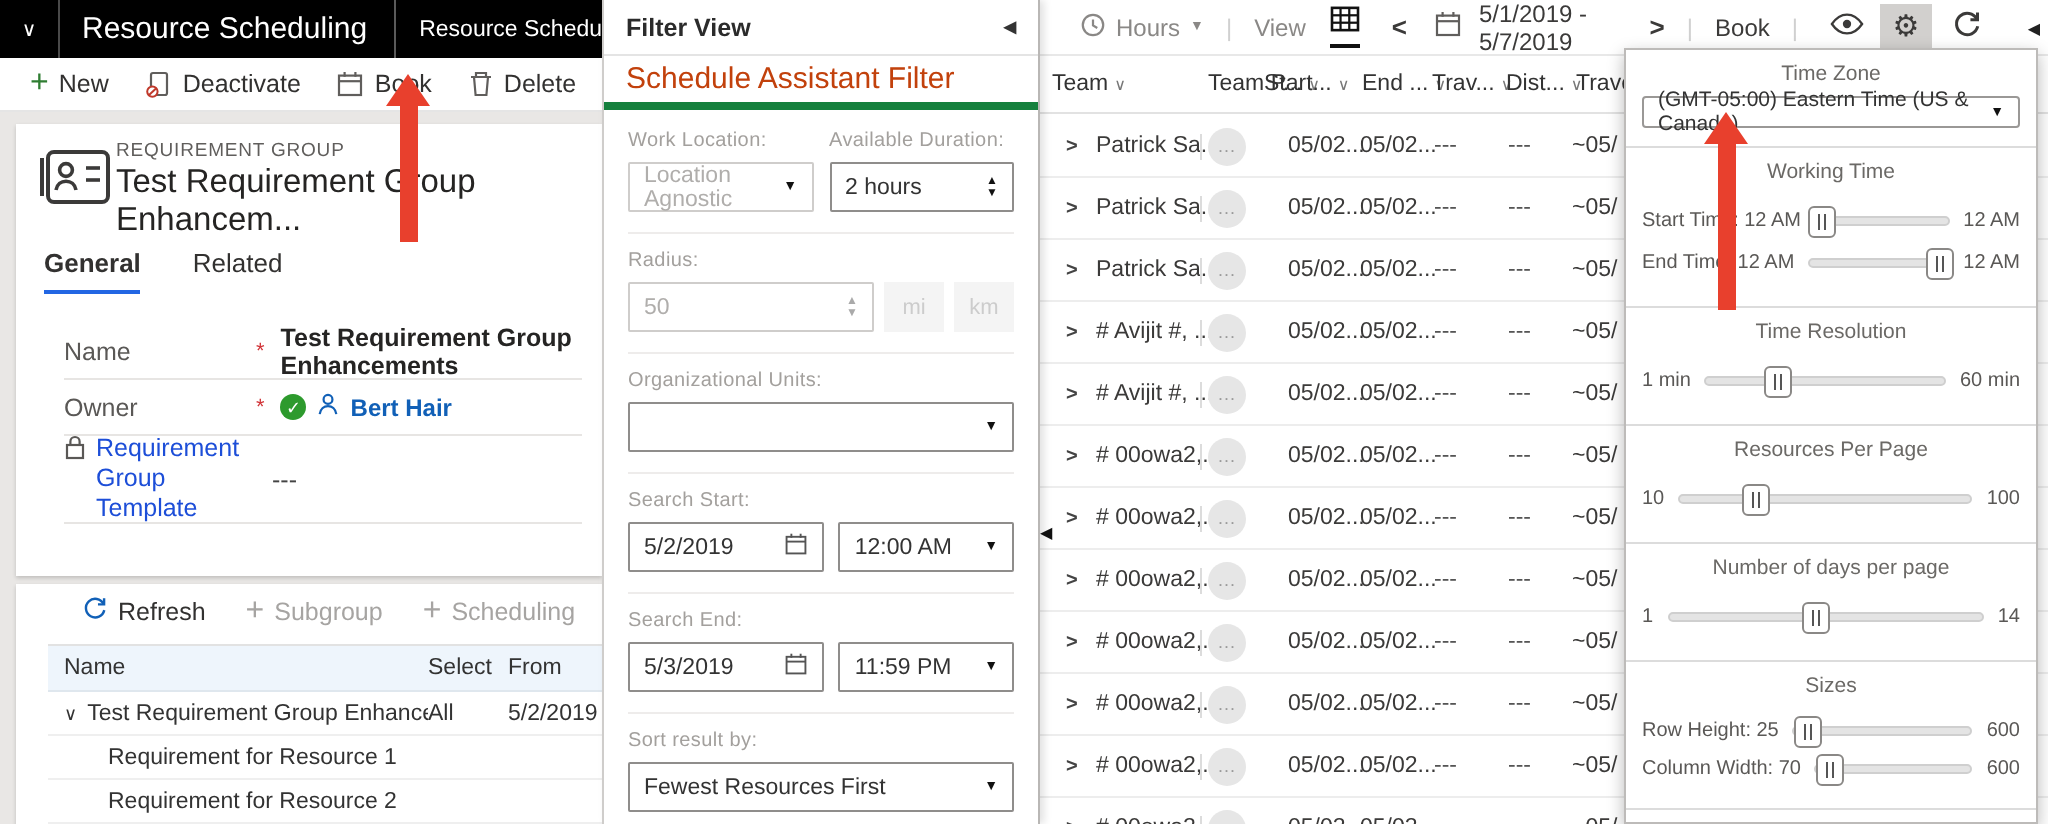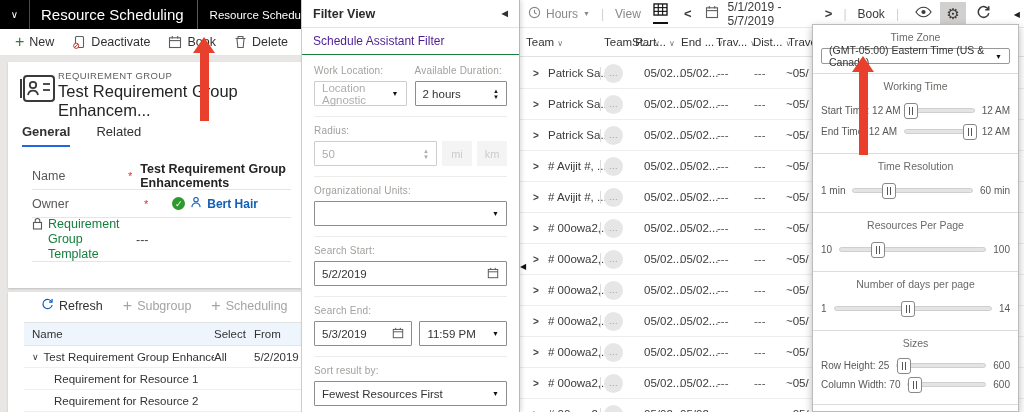--- a/index.html
+++ b/index.html
@@ -31,21 +31,21 @@
   .tab { padding-bottom:6px; color:#323130; }
   .tab.active { border-bottom:2px solid #2266e3; font-weight:700; }
   .frow { position:absolute; left:24px; right:10px; display:flex; align-items:center; border-bottom:1px solid #e7e5e3; }
   .flabel { width:96px; font-size:12.5px; color:#5957555; color:#5a5856; flex:0 0 auto; }
   .req { color:#d13438; font-size:11px; margin-right:8px; }
   .fvalue { font-size:12.5px; color:#252423; font-weight:700; }
   .owner-val { display:flex; align-items:center; gap:5px; }
   .chk-circle { width:13px; height:13px; border-radius:50%; background:#2d9a2d; color:#fff; font-size:9px;
                 display:flex; align-items:center; justify-content:center; }
   .link { color:#1160b7; font-weight:700; }
-  .tmpl-label { display:flex; gap:5px; align-items:flex-start; width:104px; font-size:12.5px; color:#15803d; line-height:15px; }
+  .tmpl-label { display:flex; gap:5px; align-items:flex-start; width:104px; font-size:12.5px; color:#1d4ed8; line-height:15px; }
   .dashes { color:#444; font-weight:400; }
   .grid-card { left:8px; top:236px; right:0; height:186px; }
   .sg-toolbar { display:flex; align-items:center; height:28px; padding-left:24px; gap:2px; font-size:12.5px; }
   .sg-item { display:flex; align-items:center; gap:5px; padding:0 9px; }
   .sg-item.disabled { color:#a6a4a2; }
   .blue { color:#1160b7; }
   .sg-table { position:absolute; left:16px; right:0; top:30px; bottom:0; font-size:11.5px; border-top:1px solid #e2e2e2; }
   .sg-hrow { display:flex; background:#eef5fc; border-bottom:1px solid #dfe7ee; height:23px; align-items:center; color:#333; }
   .sg-row { display:flex; border-bottom:1px solid #efefef; height:22px; align-items:center; color:#333; }
   .col-name { width:190px; padding-left:8px; display:flex; align-items:center; gap:5px; overflow:hidden; white-space:nowrap; }
@@ -53,22 +53,22 @@
   .col-from { flex:1; }
   .indent { padding-left:30px; }
   .sg-chev { font-size:9px; color:#333; }
 
   
   .filter-panel { position:absolute; left:301px; top:0; width:219px; height:412px; background:#fff; z-index:4;
                   border-left:1px solid #cfcdcb; border-right:1px solid #b9b7b5; box-shadow:2px 0 4px rgba(0,0,0,.12); }
   .fp-head { height:28px; border-bottom:1px solid #e4e4e4; display:flex; align-items:center; padding:0 11px;
              font-weight:700; font-size:12.5px; color:#2b2b2b; }
   .fp-collapse { margin-left:auto; font-size:8px; color:#333; }
-  .fp-sub { height:27px; border-bottom:1px solid #15803d; display:flex; align-items:center; padding:0 11px;
-            font-size:12px; color:#4c1d95; }
+  .fp-sub { height:27px; border-bottom:4px solid #15803d; display:flex; align-items:center; padding:0 11px;
+            font-size:15px; color:#c2410c; }
   .fp-body { padding:2px 12px 0; }
   .fgroup { padding:8px 0 10px; border-bottom:1px solid #eeeceb; }
   .fgroup:last-child { border-bottom:none; }
   .flbl { font-size:10px; color:#a3a09d; margin-bottom:5px; letter-spacing:.2px; }
   .ctl { height:25px; border:1px solid #8f8d8b; background:#fff; display:flex; align-items:center;
          padding:0 7px; font-size:11.5px; color:#333; border-radius:1px; }
   .ctl .caret { margin-left:auto; font-size:7px; color:#111; }
   .spin { margin-left:auto; display:flex; flex-direction:column; line-height:6px; font-size:6px; color:#111; text-align:center; }
   .dis { border-color:#cfcdcb; color:#b0aeac; }
   .two-col { display:flex; gap:8px; }
@@ -78,21 +78,21 @@
   .radius-row { display:flex; align-items:center; }
   .radius-row .ctl { flex:1; }
   .dt-row { display:flex; gap:7px; }
   .dt-row .date { flex:1.15; }
   .dt-row .time { flex:1; }
   .cal-sm { margin-left:auto; }
 
   
   .board { position:absolute; left:520px; top:0; right:0; height:412px; background:#fff; }
   .board-top { position:relative; height:28px; border-bottom:1px solid #e8e8e8; display:flex; align-items:center;
-               font-size:12px; color:#8a8886; padding-left:8px; }
+               font-size:12px; color:#8a8886; padding-left:20px; }
   .bt-sep { color:#d0d0d0; margin:0 11px; }
   .bt-dim { display:flex; align-items:center; gap:5px; color:#8a8886; }
   .bt-dark { color:#3b3a39; }
   .view-ico { border-bottom:2px solid #111; padding-bottom:3px; margin-left:12px; }
   .bt-chev { font-weight:700; color:#3b3a39; font-size:13px; }
   .bt-icons { display:flex; align-items:center; margin-left:auto; margin-right:28px; gap:4px; }
   .icon-btn { width:26px; height:24px; display:flex; align-items:center; justify-content:center; }
   .icon-btn.active { background:#d2d0ce; }
   .gear-glyph { font-size:15px; color:#3b3a39; line-height:1; }
   .board-collapse { position:absolute; right:4px; top:10px; font-size:8px; color:#222; }
@@ -212,21 +212,21 @@
       <div class="tabs">
         <div class="tab active">General</div>
         <div class="tab">Related</div>
       </div>
 
       <div class="frow" style="top:100px; height:28px;">
         <span class="flabel">Name</span>
         <span class="req">*</span>
         <span class="fvalue">Test Requirement Group Enhancements</span>
       </div>
-      <div class="frow" style="top:128px; height:28px;gap:16px;">
+      <div class="frow" style="top:128px; height:28px;">
         <span class="flabel">Owner</span>
         <span class="req">*</span>
         <span class="owner-val">
           <span class="chk-circle">✓</span>
           <span><svg width="12" height="12" viewBox="0 0 13 13">
                 <circle cx="6.5" cy="4" r="2.4" fill="none" stroke="#1160b7" stroke-width="1.2"></circle>
                 <path d="M2 12c.4-3 2.4-4.4 4.5-4.4S10.6 9 11 12" fill="none" stroke="#1160b7" stroke-width="1.2"></path>
               </svg></span>
           <span class="link">Bert Hair</span>
         </span>
@@ -339,20 +339,24 @@
       <div class="flbl">Search Start:</div>
       <div class="dt-row">
         <div class="ctl date">
           <span>5/2/2019</span>
           <span class="cal-sm"><svg width="12" height="12" viewBox="0 0 14 14">
                 <rect x="1.5" y="2.8" width="11" height="9.7" fill="none" stroke="#555" stroke-width="1.1"></rect>
                 <line x1="1.5" y1="5.6" x2="12.5" y2="5.6" stroke="#555" stroke-width="1.1"></line>
                 <line x1="4.3" y1="1" x2="4.3" y2="3.4" stroke="#555" stroke-width="1.1"></line>
                 <line x1="9.7" y1="1" x2="9.7" y2="3.4" stroke="#555" stroke-width="1.1"></line>
               </svg></span>
+        </div>
+        <div class="ctl time">
+          <span>12:00 AM</span>
+          <span class="caret">▼</span>
         </div>
       </div>
     </div>
 
     <div class="fgroup">
       <div class="flbl">Search End:</div>
       <div class="dt-row">
         <div class="ctl date">
           <span>5/3/2019</span>
           <span class="cal-sm"><svg width="12" height="12" viewBox="0 0 14 14">

